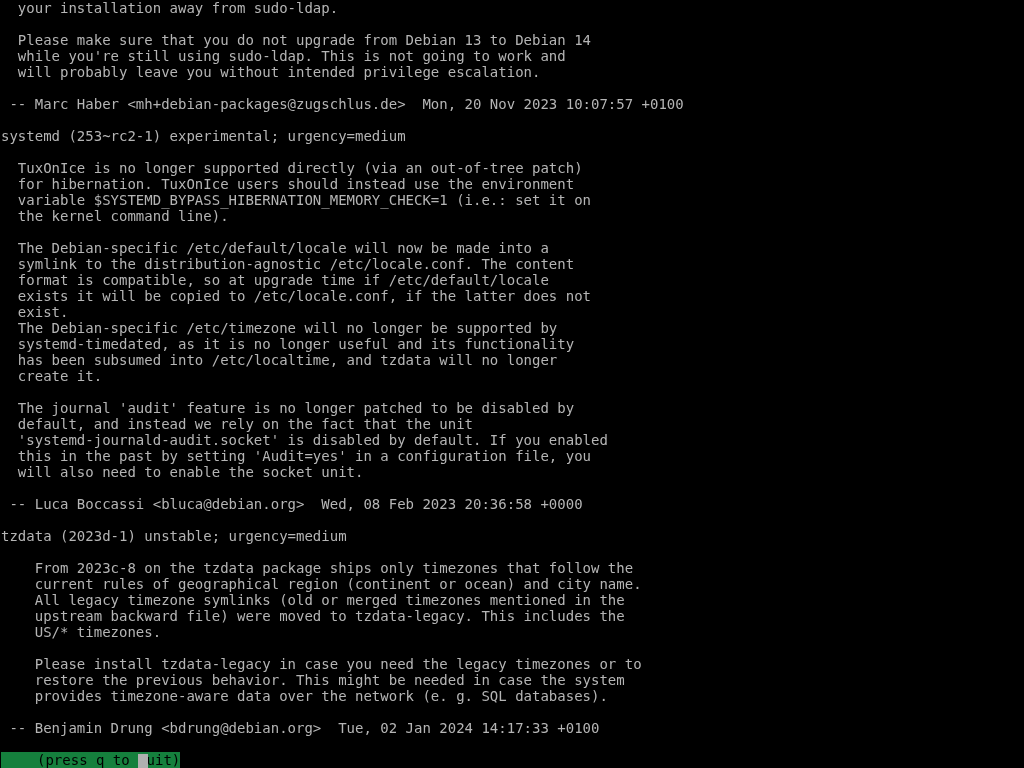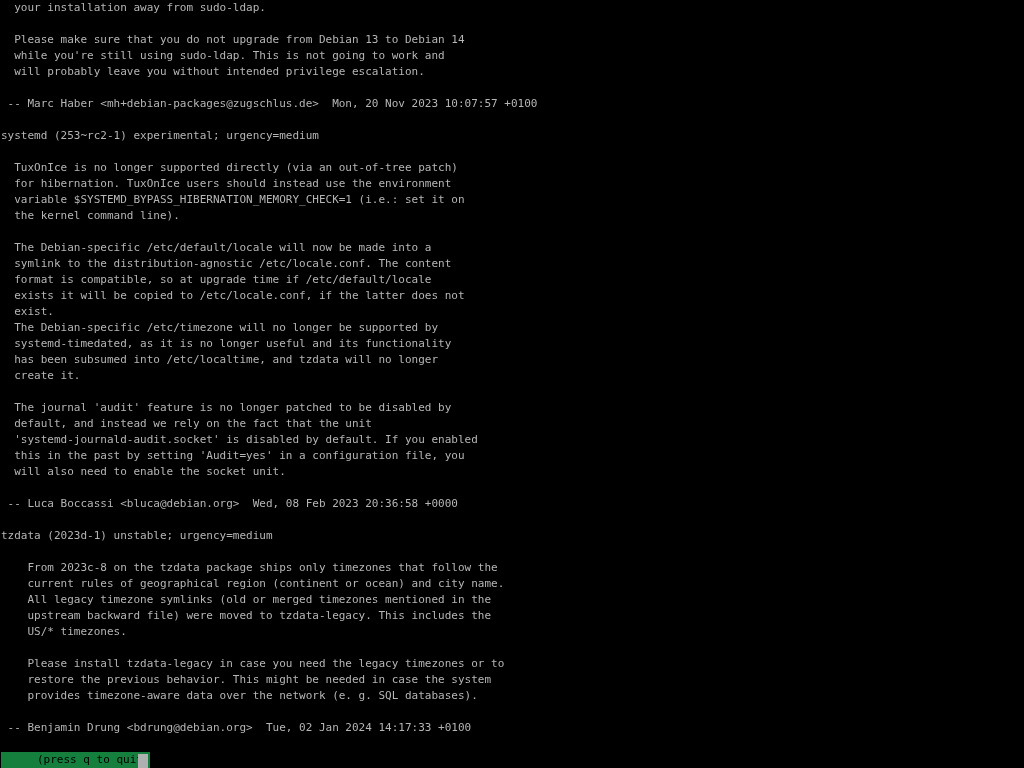--- a/index.html
+++ b/index.html
@@ -7,21 +7,21 @@
     padding: 0;
     background: #000000;
   }
   .screen {
     position: relative;
     width: 1024px;
     height: 768px;
     background: #000000;
     overflow: hidden;
     font-family: "DejaVu Sans Mono", monospace;
-    font-size: 11px;
+    font-size: 14px;
     line-height: 16px;
     font-weight: normal;
   }
   .term-text {
     margin: 0;
     position: absolute;
     top: 0;
     left: 1px;
     color: #b5b5b5;
     white-space: pre;

